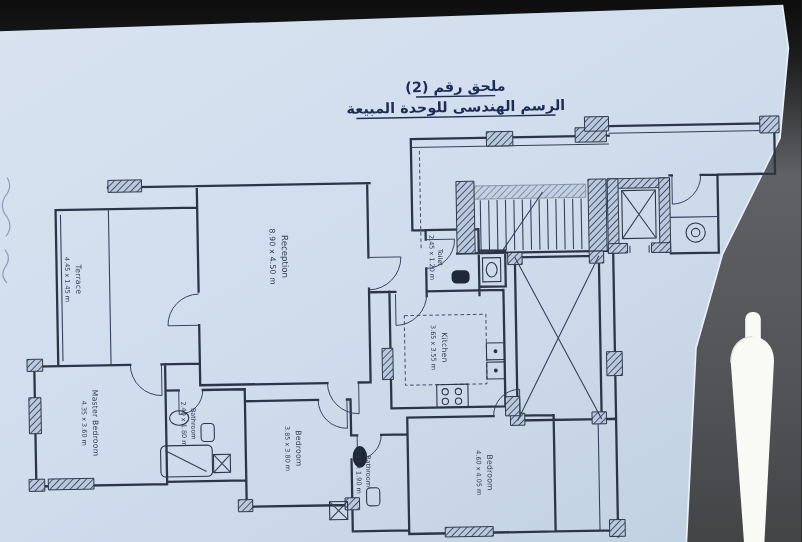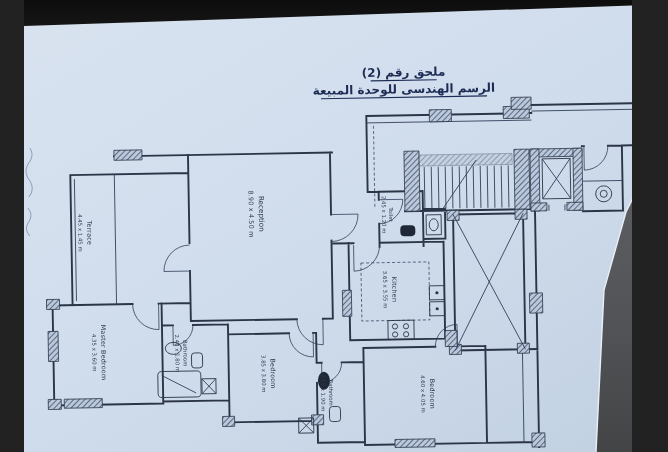--- a/index.html
+++ b/index.html
@@ -1,17 +1,17 @@
 <!DOCTYPE html>
 <html><head>
 <meta charset="utf-8">
 <style>
   html,body{margin:0;padding:0;background:#222;}
-  .scene{position:relative;width:608px;height:452px;overflow:hidden;
-         font-family:"DejaVu Sans",sans-serif;padding-left:24px;}
+  .scene{position:relative;width:668px;height:452px;overflow:hidden;
+         font-family:"DejaVu Sans",sans-serif;}
   svg{display:block}
   text{fill:#2e3a50;font-family:"DejaVu Sans",sans-serif;}
   .rl{font-size:6.4px;letter-spacing:.2px;}
   .rls{font-size:5.4px;}
   .rlb{font-size:7.2px;}
   .tt{font-size:12px;font-weight:bold;fill:#1d2c55;}
   .wall{stroke:#2b3547;stroke-width:1.9;fill:none;stroke-linecap:square;}
   .thin{stroke:#33405a;stroke-width:.9;fill:none;}
   .dash{stroke:#3a4a68;stroke-width:.8;fill:none;stroke-dasharray:3 2.2;}
   .arc{stroke:#33405a;stroke-width:.8;fill:none;}

